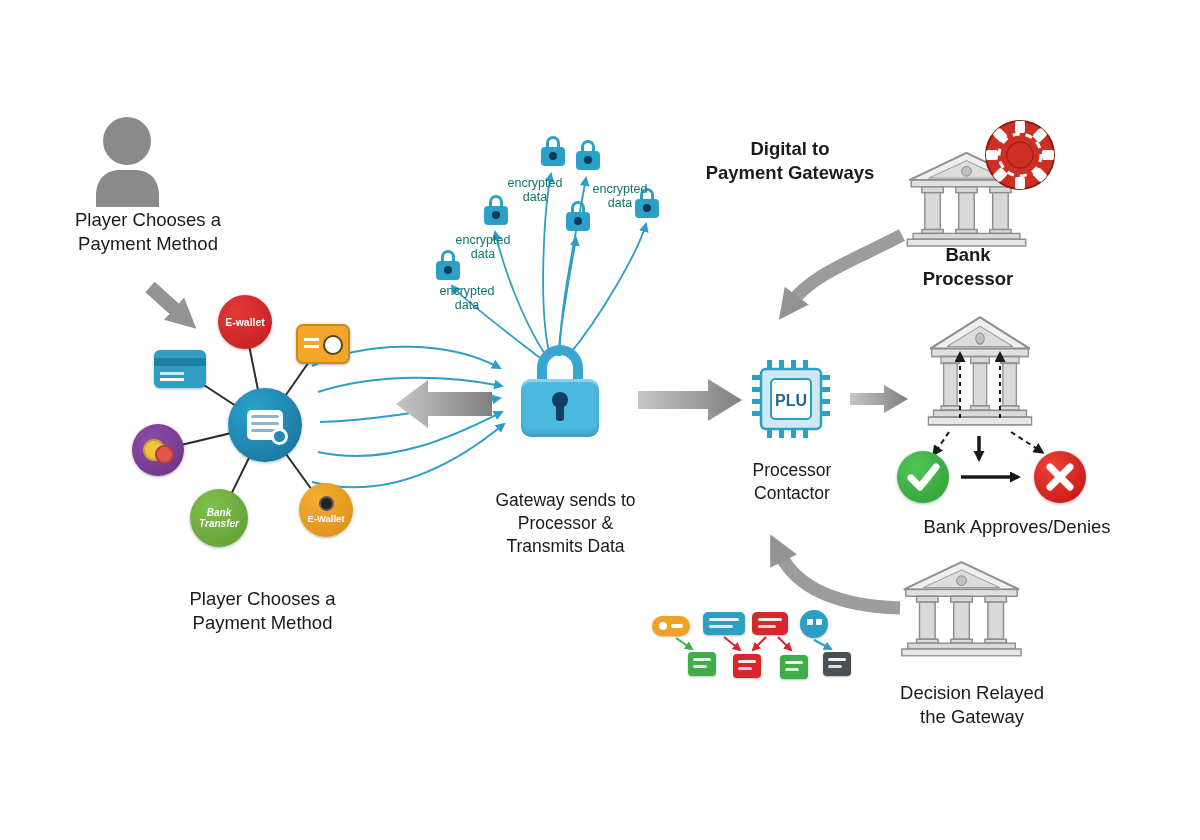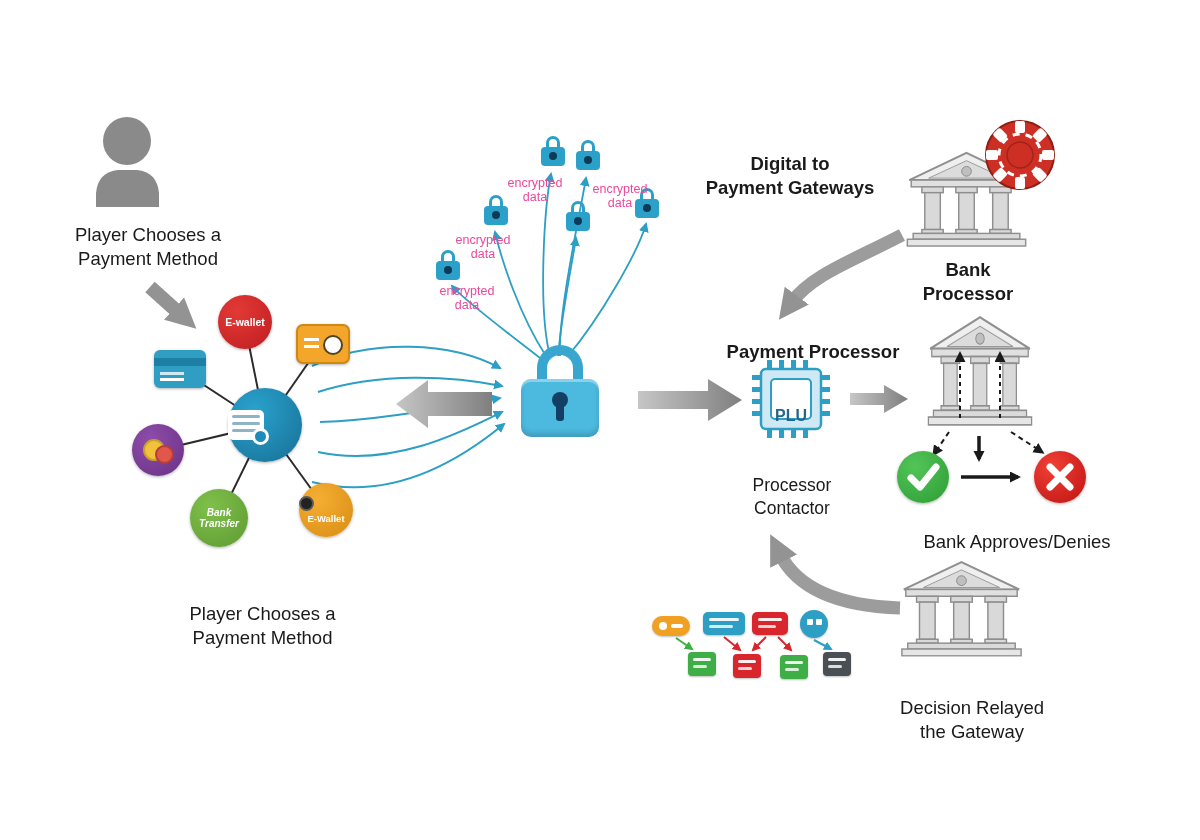--- a/index.html
+++ b/index.html
@@ -1,31 +1,31 @@
 <!DOCTYPE html>
 <html><head>
 <meta charset="utf-8">
 <style>
   html,body{margin:0;padding:0;background:#fff;}
   .canvas{position:relative;width:1200px;height:840px;background:#ffffff;overflow:hidden;
           font-family:"Liberation Sans","DejaVu Sans",sans-serif;color:#1a1a1a;}
   .overlay{position:absolute;left:0;top:0;z-index:2;}
   .bank{position:absolute;z-index:1;}
-  .txt{position:absolute;text-align:center;font-size:18.5px;line-height:1.32;z-index:3;color:#1a1a1a;margin-top:15px;}
+  .txt{position:absolute;text-align:center;font-size:18.5px;line-height:1.32;z-index:3;color:#1a1a1a;}
   .ml{white-space:pre-line;}
   .bold{font-weight:700;}
   .gw-title{font-size:20px;font-weight:700;}
-  .enc{position:absolute;font-size:12.5px;line-height:1.15;text-align:center;color:#ec4899;z-index:3;white-space:pre-line;}
+  .enc{position:absolute;font-size:12.5px;line-height:1.15;text-align:center;color:#0f766e;z-index:3;white-space:pre-line;}
   .plu{font-size:16px;font-weight:700;color:#23658b;z-index:4;}
 
   
   .person{position:absolute;z-index:3;}
 
   
-  .node{position:absolute;border-radius:50%;display:flex;flex-direction:column;justify-content:center;
+  .node{position:absolute;border-radius:50%;display:flex;flex-direction:column;align-items:center;justify-content:center;
         text-align:center;color:#fff;z-index:3;box-shadow:0 1px 3px rgba(0,0,0,.3);}
   .node-hub{left:228px;top:388px;width:74px;height:74px;background:radial-gradient(circle at 35% 30%,#2aa2cd,#176f95);}
   .hub-card{width:36px;height:30px;background:#fff;border-radius:5px;display:flex;flex-direction:column;gap:4px;
             padding:5px 4px;box-sizing:border-box;position:relative;}
   .hub-card i{display:block;height:3px;background:#8fb4c6;border-radius:2px;}
   .hub-card::after{content:'';position:absolute;right:-5px;bottom:-5px;width:11px;height:11px;border:3px solid #fff;
                    border-radius:50%;background:#1d8cb8;}
   .node-red{left:218px;top:295px;width:54px;height:54px;background:radial-gradient(circle at 35% 30%,#e23a35,#bf1c22);
             font-size:10.5px;font-weight:600;}
   .node-purple{left:132px;top:424px;width:52px;height:52px;background:radial-gradient(circle at 35% 30%,#8d4caa,#6a3284);}
@@ -266,20 +266,23 @@
 
   <div class="enc" style="left:500px;top:176px;width:70px">encrypted
 data</div>
   <div class="enc" style="left:585px;top:182px;width:70px">encrypted
 data</div>
   <div class="enc" style="left:448px;top:233px;width:70px">encrypted
 data</div>
   <div class="enc" style="left:432px;top:284px;width:70px">encrypted
 data</div>
 
+  <div class="txt ml" style="left:468px;top:489px;width:195px;font-size:17.5px">Gateway sends to
+Processor &amp;
+Transmits Data</div>
 
   <div class="txt ml bold" style="left:690px;top:137px;width:200px">Digital to
 Payment Gateways</div>
 
   <svg class="chipsvg" style="left:750px;top:358px" width="82" height="82" viewBox="0 0 82 82">
     <g fill="#2d9fc4">
       <rect x="17" y="2" width="5" height="9"></rect>
         <rect x="29" y="2" width="5" height="9"></rect>
         <rect x="41" y="2" width="5" height="9"></rect>
         <rect x="53" y="2" width="5" height="9"></rect>
@@ -294,21 +297,20 @@
       <rect x="71" y="17" width="9" height="5"></rect>
         <rect x="71" y="29" width="9" height="5"></rect>
         <rect x="71" y="41" width="9" height="5"></rect>
         <rect x="71" y="53" width="9" height="5"></rect>
     </g>
     <rect x="11" y="11" width="60" height="60" rx="5" fill="#cfe9f4" stroke="#2d9fc4" stroke-width="2.5"></rect>
     <rect x="21" y="21" width="40" height="40" rx="4" fill="#ffffff" stroke="#2d9fc4" stroke-width="2"></rect>
   </svg>
   <div class="txt plu" style="left:750px;top:390px;width:82px">PLU</div>
 
-  <div class="txt bold" style="left:713px;top:325px;width:200px">Payment Processor</div>
   <div class="txt ml" style="left:722px;top:459px;width:140px;font-size:17.5px">Processor
 Contactor</div>
 
   <svg class="bank" style="left:903px;top:150px" width="127" height="97" viewBox="0 0 130 100">
       <use href="#bank-sym"></use>
     </svg>
   <svg class="chiptoken" style="left:983px;top:118px" width="74" height="74" viewBox="0 0 74 74">
     <circle cx="37" cy="37" r="34" fill="#ce2f24" stroke="#8e1d13" stroke-width="2"></circle>
     <g fill="#ffffff">
       <rect x="32" y="3" width="10" height="12" rx="2"></rect>

